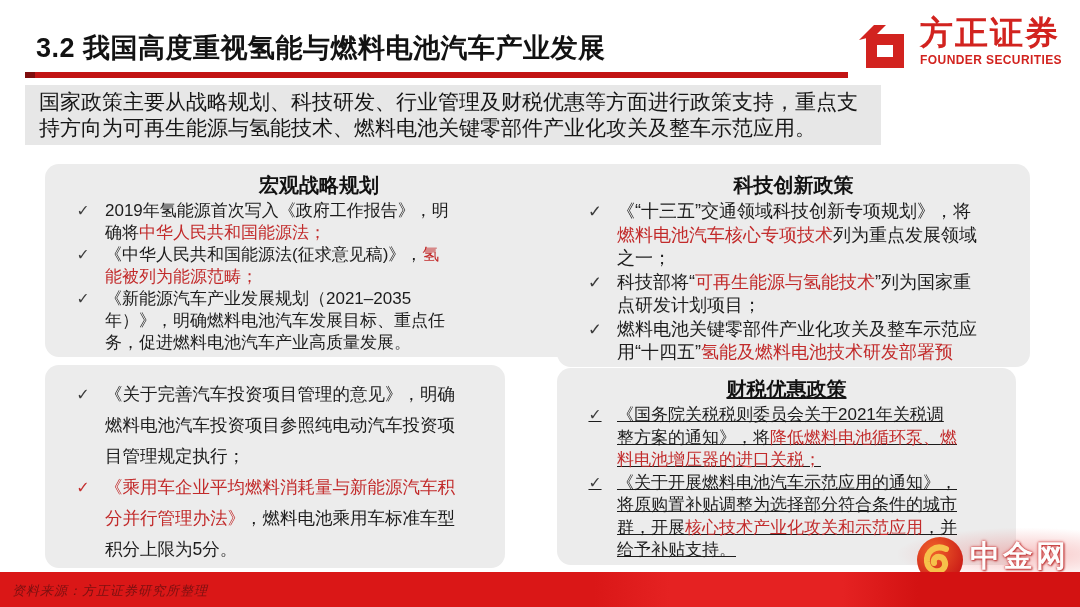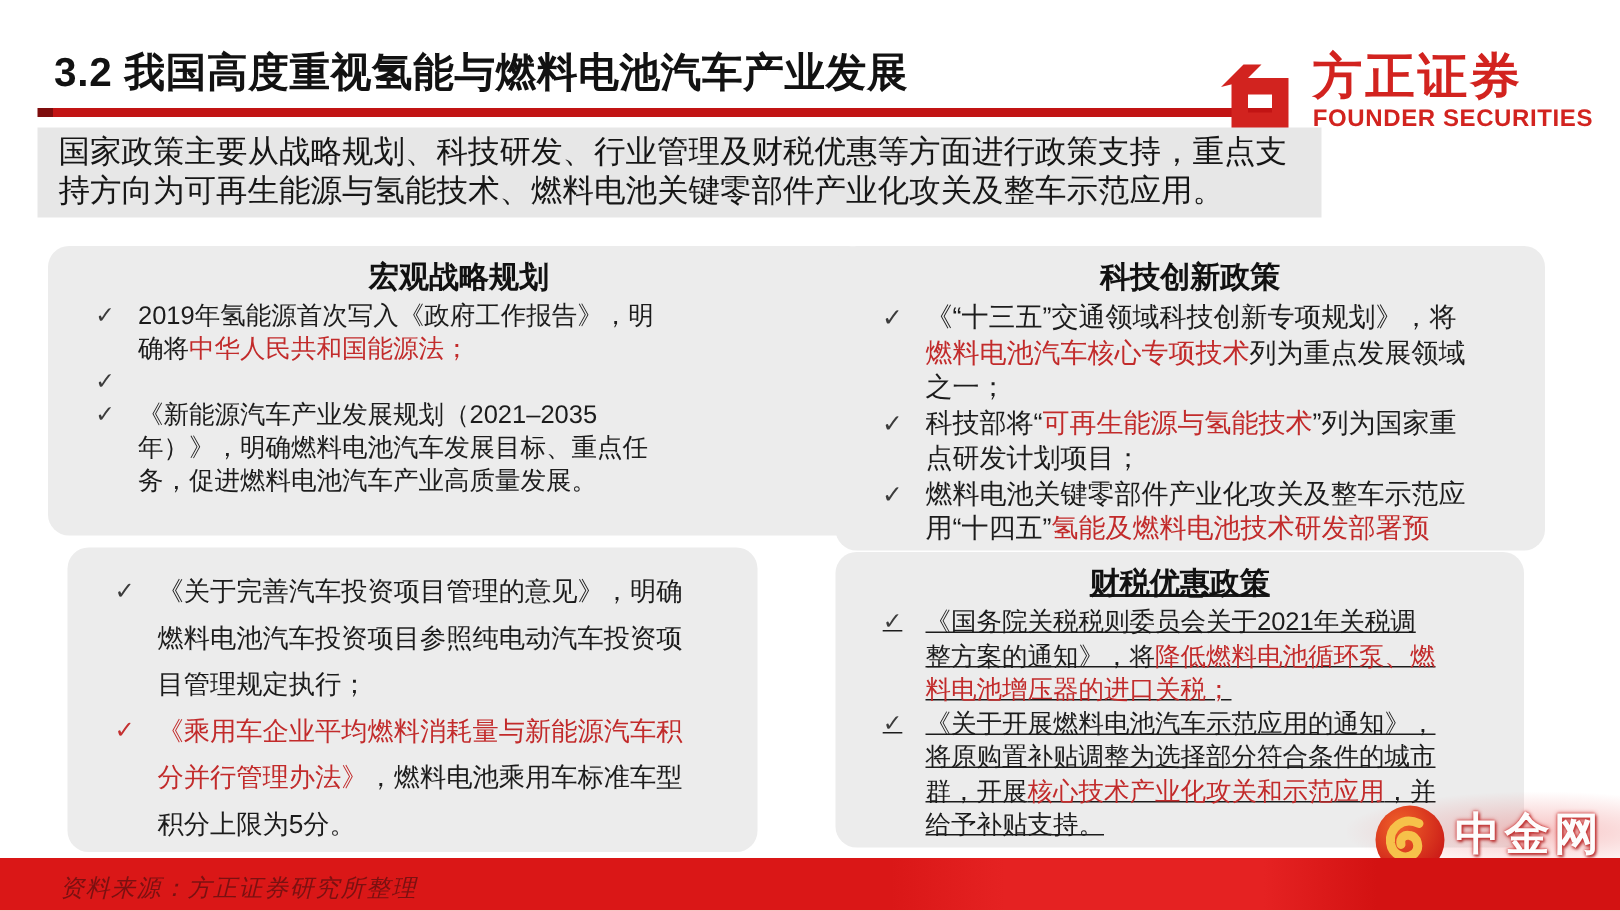--- a/index.html
+++ b/index.html
@@ -5,51 +5,51 @@
   html,body{margin:0;padding:0;}
   body{width:1080px;height:607px;background:#ffffff;overflow:hidden;
        font-family:"Liberation Sans","DejaVu Sans",sans-serif;}
   .slide{position:relative;width:1080px;height:607px;background:#ffffff;}
 
   
   .title{position:absolute;left:36px;top:30px;font-size:27px;font-weight:700;
          color:#121212;letter-spacing:.5px;white-space:nowrap;}
   .title-rule{position:absolute;left:25px;top:72px;width:823px;height:6px;
          background:linear-gradient(90deg,#7e0d0d 0px,#7e0d0d 10px,#c21414 10px);}
-  .brand{position:absolute;right:18px;top:34px;display:flex;align-items:flex-start;}
+  .brand{position:absolute;right:18px;top:16px;display:flex;align-items:flex-start;}
   .brand svg{width:56px;height:56px;margin-right:8px;}
   .brand-cn{font-size:33px;font-weight:700;color:#d2231f;letter-spacing:2px;line-height:34px;}
-  .brand-en{font-size:16px;font-weight:700;color:#d2231f;letter-spacing:.4px;margin-top:3px;text-align:right;}
+  .brand-en{font-size:12px;font-weight:700;color:#d2231f;letter-spacing:.4px;margin-top:3px;text-align:right;}
 
   
   .banner{position:absolute;left:25px;top:85px;width:856px;height:60px;box-sizing:border-box;
           background:#e7e7e7;color:#161616;font-size:21px;line-height:26px;padding:4px 14px;}
 
   
   .box{position:absolute;background:#ececec;border-radius:14px;box-sizing:border-box;
        padding:8px 16px 6px;color:#1c1c1c;}
-  .box1{left:32px;top:164px;width:548px;height:193px;font-size:17px;line-height:22px;}
+  .box1{left:45px;top:164px;width:548px;height:193px;font-size:17px;line-height:22px;}
   .box2{left:557px;top:164px;width:473px;height:203px;font-size:18px;line-height:23.5px;}
   .box3{left:45px;top:365px;width:460px;height:203px;font-size:17.5px;line-height:31px;padding-top:14px;}
   .box4{left:557px;top:368px;width:459px;height:197px;font-size:17px;line-height:22.5px;text-decoration:underline;}
   .box-title{text-align:center;font-weight:700;font-size:20px;color:#111;margin:1px 0 3px;line-height:24px;}
   .bullet{display:flex;align-items:flex-start;}
   .check{flex:none;width:44px;text-align:center;color:#3c3c3c;font-size:0.92em;}
   .check.red{color:#c43030;}
   .btext{flex:1;}
   .box1 .btext{max-width:345px;}
   .box2 .btext{max-width:362px;}
   .box3 .btext{max-width:356px;}
   .box4 .btext{max-width:342px;}
   .hl{color:#c22b2b;}
 
   
   .footer{position:absolute;left:0;top:572px;width:1080px;height:35px;
           background:linear-gradient(90deg,#da1717 0%,#da1717 55%,#e52222 62%,#e52222 78%,#d31212 85%,#d31212 100%);}
-  .src{position:absolute;left:40px;top:10px;font-size:16px;font-style:italic;
+  .src{position:absolute;left:12px;top:10px;font-size:13px;font-style:italic;
        color:#7a1111;letter-spacing:1px;}
 
   
   .wm{position:absolute;right:0;top:528px;width:222px;height:79px;}
   .wm-glow{position:absolute;left:40px;top:0;width:182px;height:48px;
            background:radial-gradient(ellipse at 70% 55%,rgba(233,96,96,.38),rgba(255,255,255,0) 72%);}
   .wm-circle{position:absolute;left:58px;top:8px;width:48px;height:48px;}
   .wm-cn{position:absolute;left:112px;top:8px;font-size:30px;font-weight:700;color:#fdfdfd;
          letter-spacing:3px;white-space:nowrap;
          text-shadow:0 0 1px #cf3b3b,0 0 3px #cf3b3b,1px 1px 2px #b03030;}
@@ -80,20 +80,21 @@
   <div class="banner">国家政策主要从战略规划、科技研发、行业管理及财税优惠等方面进行政策支持，重点支持方向为可再生能源与氢能技术、燃料电池关键零部件产业化攻关及整车示范应用。</div>
 
   <section class="box box1">
       <div class="box-title">宏观战略规划</div>
       <div class="bullet">
         <span class="check">✓</span>
         <span class="btext"><span>2019年氢能源首次写入《政府工作报告》，明确将</span><span class="hl">中华人民共和国能源法；</span></span>
       </div>
       <div class="bullet">
         <span class="check">✓</span>
+        <span class="btext"><span>《中华人民共和国能源法(征求意见稿)》，</span><span class="hl">氢能被列为能源范畴；</span></span>
       </div>
       <div class="bullet">
         <span class="check">✓</span>
         <span class="btext"><span>《新能源汽车产业发展规划（2021–2035年）》，明确燃料电池汽车发展目标、重点任务，促进燃料电池汽车产业高质量发展。</span></span>
       </div>
     </section>
   <section class="box box2">
       <div class="box-title">科技创新政策</div>
       <div class="bullet">
         <span class="check">✓</span>

